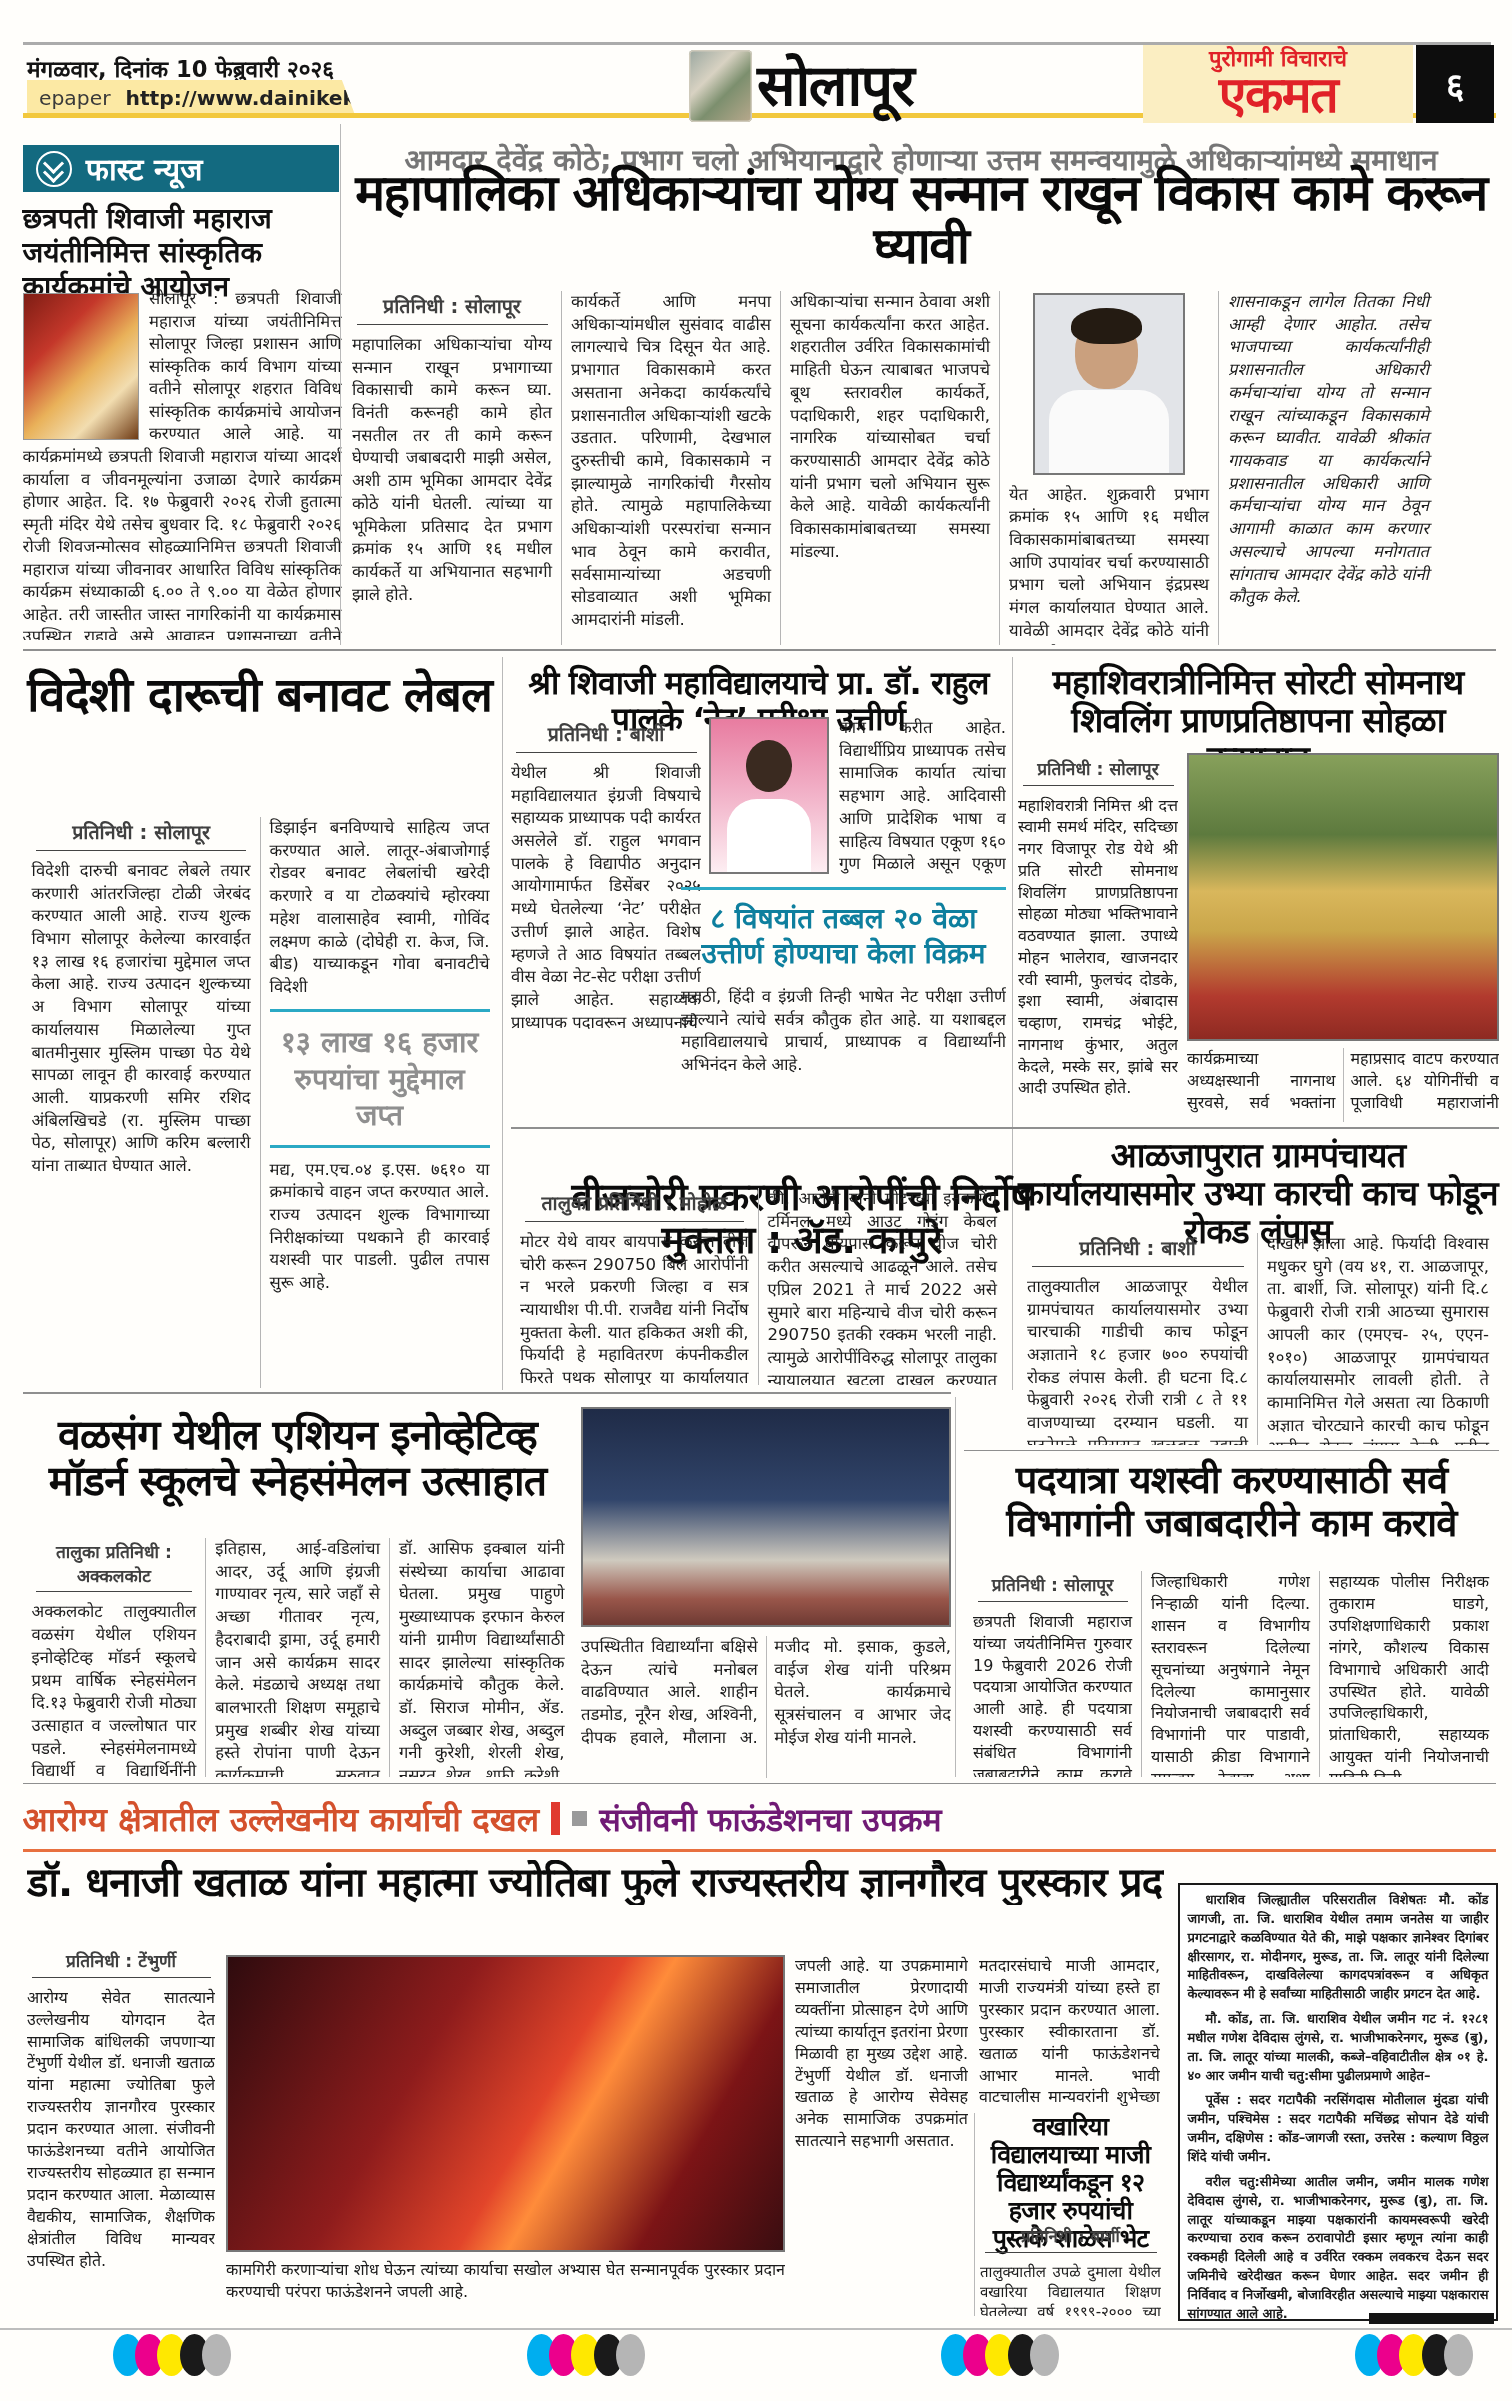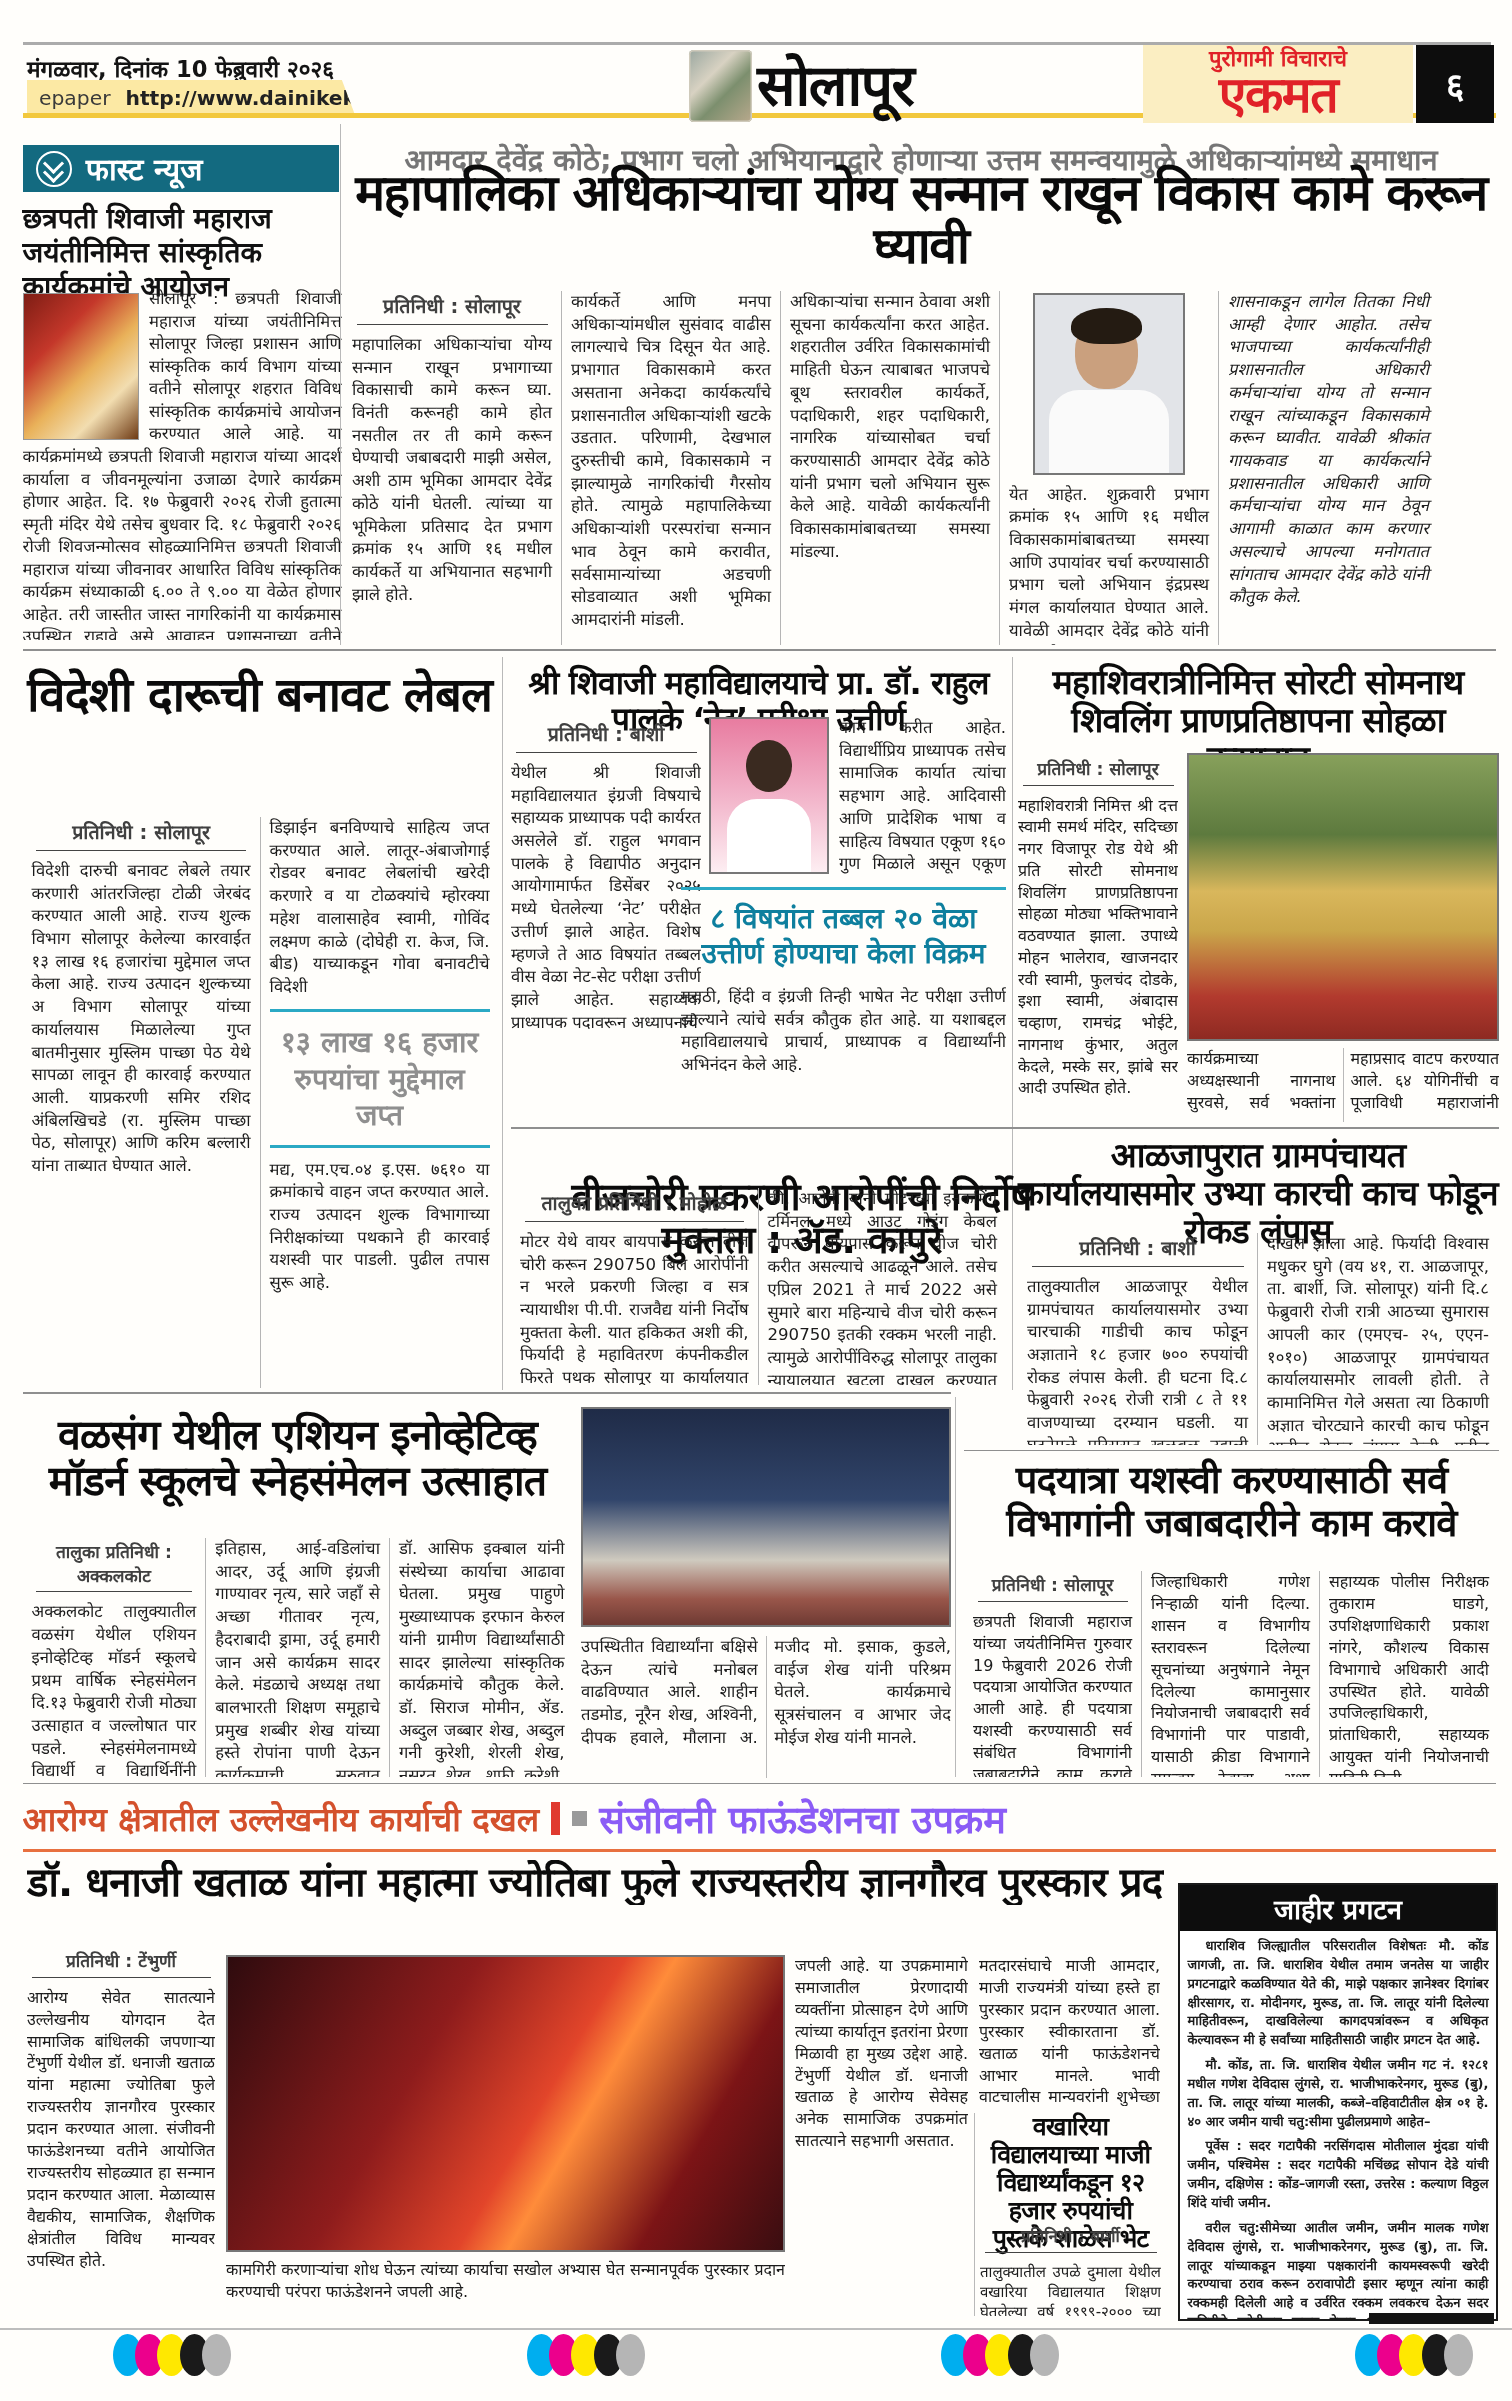--- a/index.html
+++ b/index.html
@@ -68,21 +68,21 @@
   .ph-prof:after{content:"";position:absolute;left:14%;top:52%;width:72%;height:48%;border-radius:30px 30px 0 0;background:#fff;}
   .ph-temple{background:linear-gradient(180deg,#87a05b 0%,#5d7a3e 28%,#d9b75c 48%,#caa64a 62%,#b23a2e 85%,#8e2a22);}
   .ph-group{background:linear-gradient(180deg,#1f2b47 0%,#31456b 42%,#cfcabf 70%,#99564a 88%,#6e3a33);}
   .ph-award{background:linear-gradient(120deg,#2e0b0e,#8e1c1c 35%,#e2452a 55%,#ff8c3a 62%,#7c1416 80%,#3a0d10);}
 
   
   .strip{left:22.6px;top:1794px;width:1473px;height:48px;display:flex;align-items:center;gap:12px;white-space:nowrap;overflow:hidden;}
   .strip .a{font-size:33px;font-weight:800;color:#d4512c;}
   .strip .bar{width:9px;height:33px;background:#e03a2f;display:inline-block;}
   .strip .sq{width:15px;height:15px;background:#9a9a9a;display:inline-block;}
-  .strip .b{font-size:38px;font-weight:800;color:#8b5cf6;}
+  .strip .b{font-size:32px;font-weight:800;color:#701a75;}
   .orangeline{position:absolute;left:22.6px;top:1849px;width:1473px;height:3px;background:#e8703f;}
 
   
   .notice{left:1178px;top:1883px;width:320px;height:438px;border:2.3px solid #1a1a1a;box-sizing:border-box;background:#fff;overflow:hidden;}
   .notice .nhead{background:#0d0d0d;color:#fff;text-align:center;font-size:27px;font-weight:800;padding:4.5px 0;}
   .notice .nbody{padding:6px 7.5px;font-size:13px;line-height:1.45;text-align:justify;font-weight:600;}
   .notice p{margin:0 0 6px 0;text-indent:18px;}
 
   
   .grayline{position:absolute;left:0;top:2328px;width:1512px;height:2.3px;background:#bdbdbd;}
@@ -262,21 +262,20 @@
   </div>
   <div class="vr" style="left:974px;top:2113px;height:203px;"></div>
 
   <div class="abs ahead" style="left:980px;top:2113px;width:181px;font-size:25px;">वखारिया विद्यालयाच्या माजी विद्यार्थ्यांकडून १२ हजार रुपयांची पुस्तके शाळेस भेट</div>
   <div class="abs" style="left:980px;top:2226px;width:181px;height:90px;font-size:15px;line-height:1.36;text-align:justify;overflow:hidden;">
     <div class="byline" style="font-size:16.6px;margin-top:0;">प्रतिनिधी : बार्शी</div>
     <span>तालुक्यातील उपळे दुमाला येथील वखारिया विद्यालयात शिक्षण घेतलेल्या वर्ष १९९९-२००० च्या बॅचच्या माजी विद्यार्थ्यांकडून दि.१३ फेब्रुवारी रोजी १२ हजार रुपयांची पुस्तके शाळेस भेट देण्यात आली. यावेळी विद्यालयाचे मुख्याध्यापक व शिक्षकवृंद उपस्थित होते. माजी विद्यार्थ्यांच्या या उपक्रमाचे सर्वत्र कौतुक होत असून ग्रंथभेट मिळाल्याने विद्यार्थ्यांना अभ्यासासाठी मोठी मदत होणार आहे.</span>
   </div>
 
   <div class="abs notice">
-    <div class="nhead">जाहीर प्रगटन</div>
     <div class="nbody">
       <p>धाराशिव जिल्ह्यातील परिसरातील विशेषतः मौ. कोंड जागजी, ता. जि. धाराशिव येथील तमाम जनतेस या जाहीर प्रगटनाद्वारे कळविण्यात येते की, माझे पक्षकार ज्ञानेश्वर दिगांबर क्षीरसागर, रा. मोदीनगर, मुरूड, ता. जि. लातूर यांनी दिलेल्या माहितीवरून, दाखविलेल्या कागदपत्रांवरून व अधिकृत केल्यावरून मी हे सर्वांच्या माहितीसाठी जाहीर प्रगटन देत आहे.</p>
       <p>मौ. कोंड, ता. जि. धाराशिव येथील जमीन गट नं. १२८१ मधील गणेश देविदास लुंगसे, रा. भाजीभाकरेनगर, मुरूड (बु), ता. जि. लातूर यांच्या मालकी, कब्जे–वहिवाटीतील क्षेत्र ०१ हे. ४० आर जमीन याची चतु:सीमा पुढीलप्रमाणे आहेत–</p>
       <p>पूर्वेस : सदर गटापैकी नरसिंगदास मोतीलाल मुंदडा यांची जमीन, पश्चिमेस : सदर गटापैकी मचिंछद्र सोपान देडे यांची जमीन, दक्षिणेस : कोंड–जागजी रस्ता, उत्तरेस : कल्याण विठ्ठल शिंदे यांची जमीन.</p>
       <p>वरील चतु:सीमेच्या आतील जमीन, जमीन मालक गणेश देविदास लुंगसे, रा. भाजीभाकरेनगर, मुरूड (बु), ता. जि. लातूर यांच्याकडून माझ्या पक्षकारांनी कायमस्वरूपी खरेदी करण्याचा ठराव करून ठरावापोटी इसार म्हणून त्यांना काही रक्कमही दिलेली आहे व उर्वरित रक्कम लवकरच देऊन सदर जमिनीचे खरेदीखत करून घेणार आहेत. सदर जमीन ही निर्विवाद व निर्जोखमी, बोजाविरहीत असल्याचे माझ्या पक्षकारास सांगण्यात आले आहे.</p>
 
     </div>
   </div>
 
   <div class="grayline"></div>

